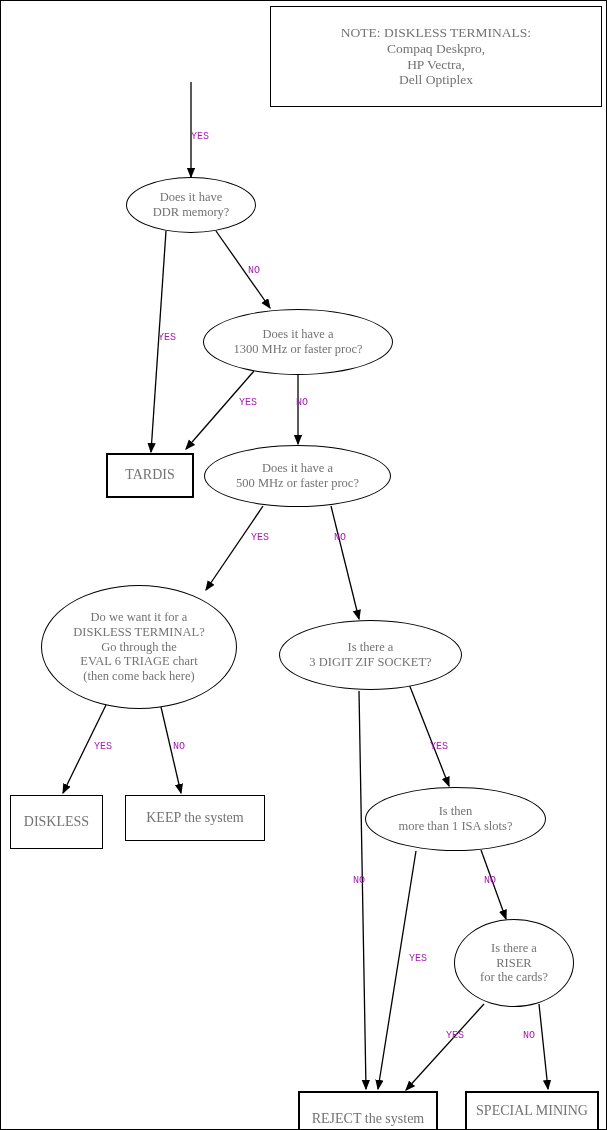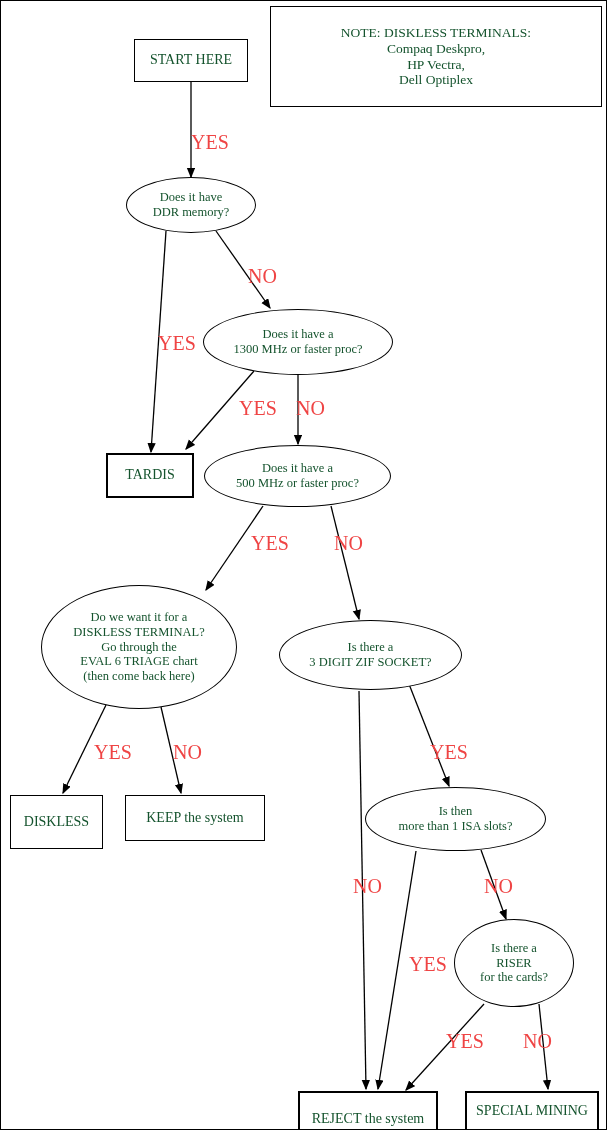--- a/index.html
+++ b/index.html
@@ -19,21 +19,21 @@
     border: 1px solid #000;
     box-sizing: border-box;
   }
   .node {
     position: absolute;
     box-sizing: border-box;
     display: flex;
     align-items: center;
     justify-content: center;
     text-align: left;
-    color: #14532d;
+    color: #737373;
     line-height: 1.18;
   }
   .box {
     border: 1.5px solid #000;
     background: #fff;
     font-size: 14px;
   }
   .note {
     border: 1px solid #000;
     background: #fff;
@@ -45,23 +45,24 @@
   .ellipse {
     border: 1.2px solid #000;
     background: #fff;
     border-radius: 50%;
     font-size: 12.5px;
     flex-direction: column;
   }
   .ellipse div, .box span { white-space: nowrap; }
   .edge-label {
     position: absolute;
-    font-size: 20px;
-    color: #ef4444;
+    font-size: 10px;
+    color: #a21caf;
     white-space: nowrap;
+    font-family: Liberation Mono, monospace;
   }
   svg.edges {
     position: absolute;
     left: 0;
     top: 0;
     width: 607px;
     height: 1130px;
     pointer-events: none;
   }
 </style>
@@ -110,23 +111,20 @@
     </g>
   </svg>
 
   <div class="node note" style="left:269px; top:5px; width:332px; height:101px;">
     <div>NOTE: DISKLESS TERMINALS:</div>
     <div>Compaq Deskpro,</div>
     <div>HP Vectra,</div>
     <div>Dell Optiplex</div>
   </div>
 
-  <div class="node box" style="left:133px; top:38px; width:114px; height:43px;">
-    <span>START HERE</span>
-  </div>
 
   <div class="node ellipse" style="left:125px; top:176px; width:130px; height:56px;">
     <div>Does it have</div>
     <div>DDR memory?</div>
   </div>
 
   <div class="node ellipse" style="left:202px; top:308px; width:190px; height:66px;">
     <div>Does it have a</div>
     <div>1300 MHz or faster proc?</div>
   </div>

